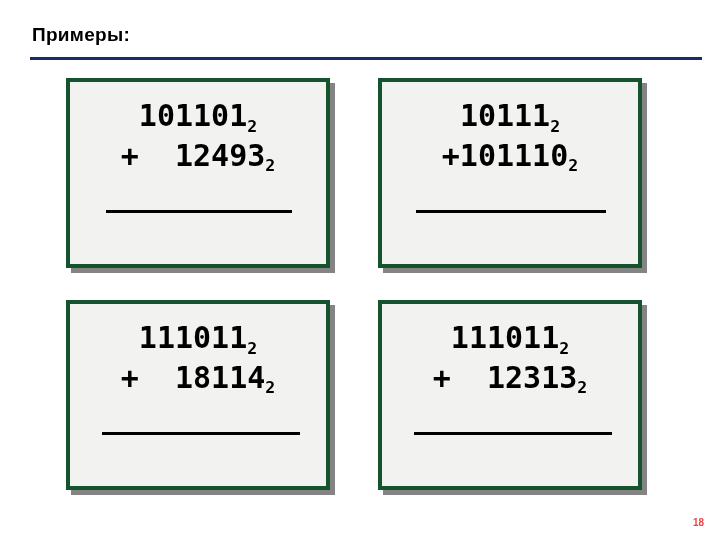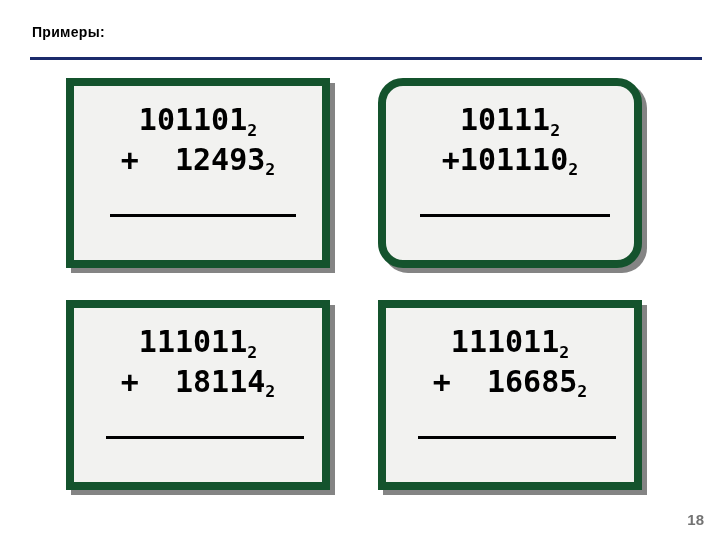--- a/index.html
+++ b/index.html
@@ -20,47 +20,47 @@
     left: 0; top: 0;
     width: 720px;
     height: 540px;
   }
 
   
   .title {
     position: absolute;
     left: 32px;
     top: 24px;
-    font-size: 14px;
+    font-size: 19px;
     font-weight: bold;
     color: #000000;
     letter-spacing: 0.3px;
     white-space: nowrap;
   }
 
   .title-rule {
     position: absolute;
     left: 30px;
     top: 57px;
     width: 672px;
     height: 0;
     border-top: 3px solid #1b2a6b;
   }
 
   
   .box {
     position: absolute;
     background: #f2f2f0;
-    border: 8px solid #14532d;
+    border: 4px solid #14532d;
     box-sizing: border-box;
     box-shadow: 5px 5px 0 0 rgba(110,110,110,0.85);
   }
 
   .box-1 { left: 66px;  top: 78px;  width: 264px; height: 190px; }
-  .box-2 { left: 378px; top: 78px;  width: 264px; height: 190px; border-radius: 25px; }
+  .box-2 { left: 378px; top: 78px;  width: 264px; height: 190px; }
   .box-3 { left: 66px;  top: 300px; width: 264px; height: 190px; }
   .box-4 { left: 378px; top: 300px; width: 264px; height: 190px; }
 
   .calc {
     position: absolute;
     left: 0;
     top: 14px;
     width: 100%;
     font-family: "DejaVu Sans Mono", monospace;
     font-size: 30px;
@@ -92,23 +92,23 @@
   .rule-1 { left: 36px; top: 128px; width: 186px; }
   .rule-2 { left: 34px; top: 128px; width: 190px; }
   .rule-3 { left: 32px; top: 128px; width: 198px; }
   .rule-4 { left: 32px; top: 128px; width: 198px; }
 
   
   .page-number {
     position: absolute;
     right: 16px;
     bottom: 12px;
-    font-size: 15px;
+    font-size: 10px;
     font-weight: bold;
-    color: #737373;
+    color: #ef4444;
   }
 </style>
 </head>
 <body>
 
 <div class="slide">
 
   <div class="title">Примеры:</div>
   <div class="title-rule"></div>
 
@@ -132,20 +132,20 @@
     <div class="calc">
       <span class="line"><span>111011</span><sub>2</sub></span>
       <span class="line"><span>+  18114</span><sub>2</sub></span>
     </div>
     <div class="rule rule-3"></div>
   </div>
 
   <div class="box box-4">
     <div class="calc">
       <span class="line"><span>111011</span><sub>2</sub></span>
-      <span class="line"><span>+  16685</span><sub>2</sub></span>
+      <span class="line"><span>+  12313</span><sub>2</sub></span>
     </div>
     <div class="rule rule-4"></div>
   </div>
 
   <div class="page-number">18</div>
 
 </div>
 
 </body></html>

